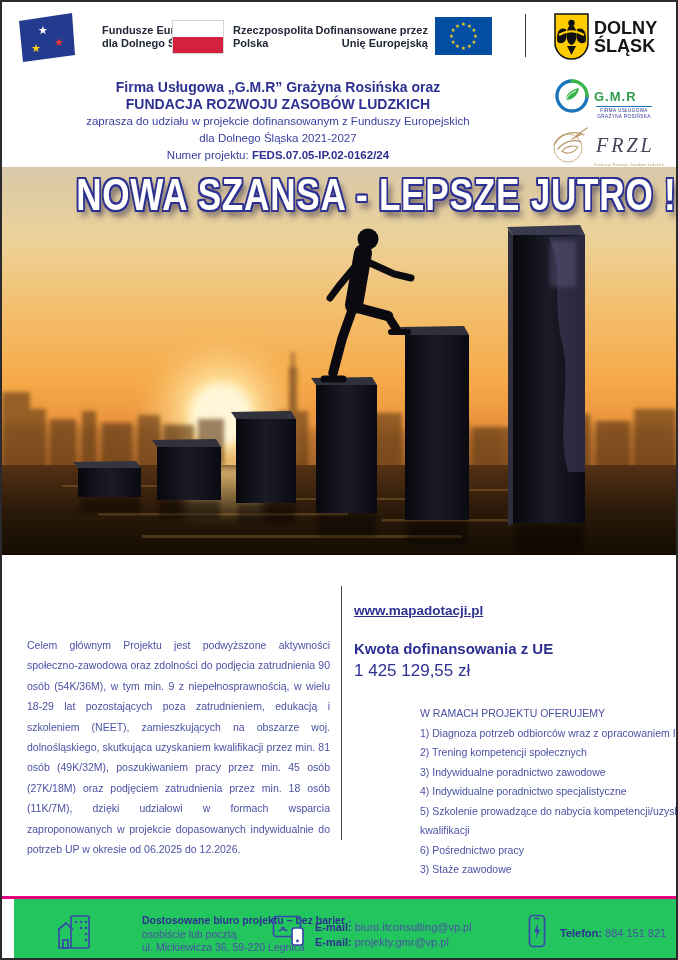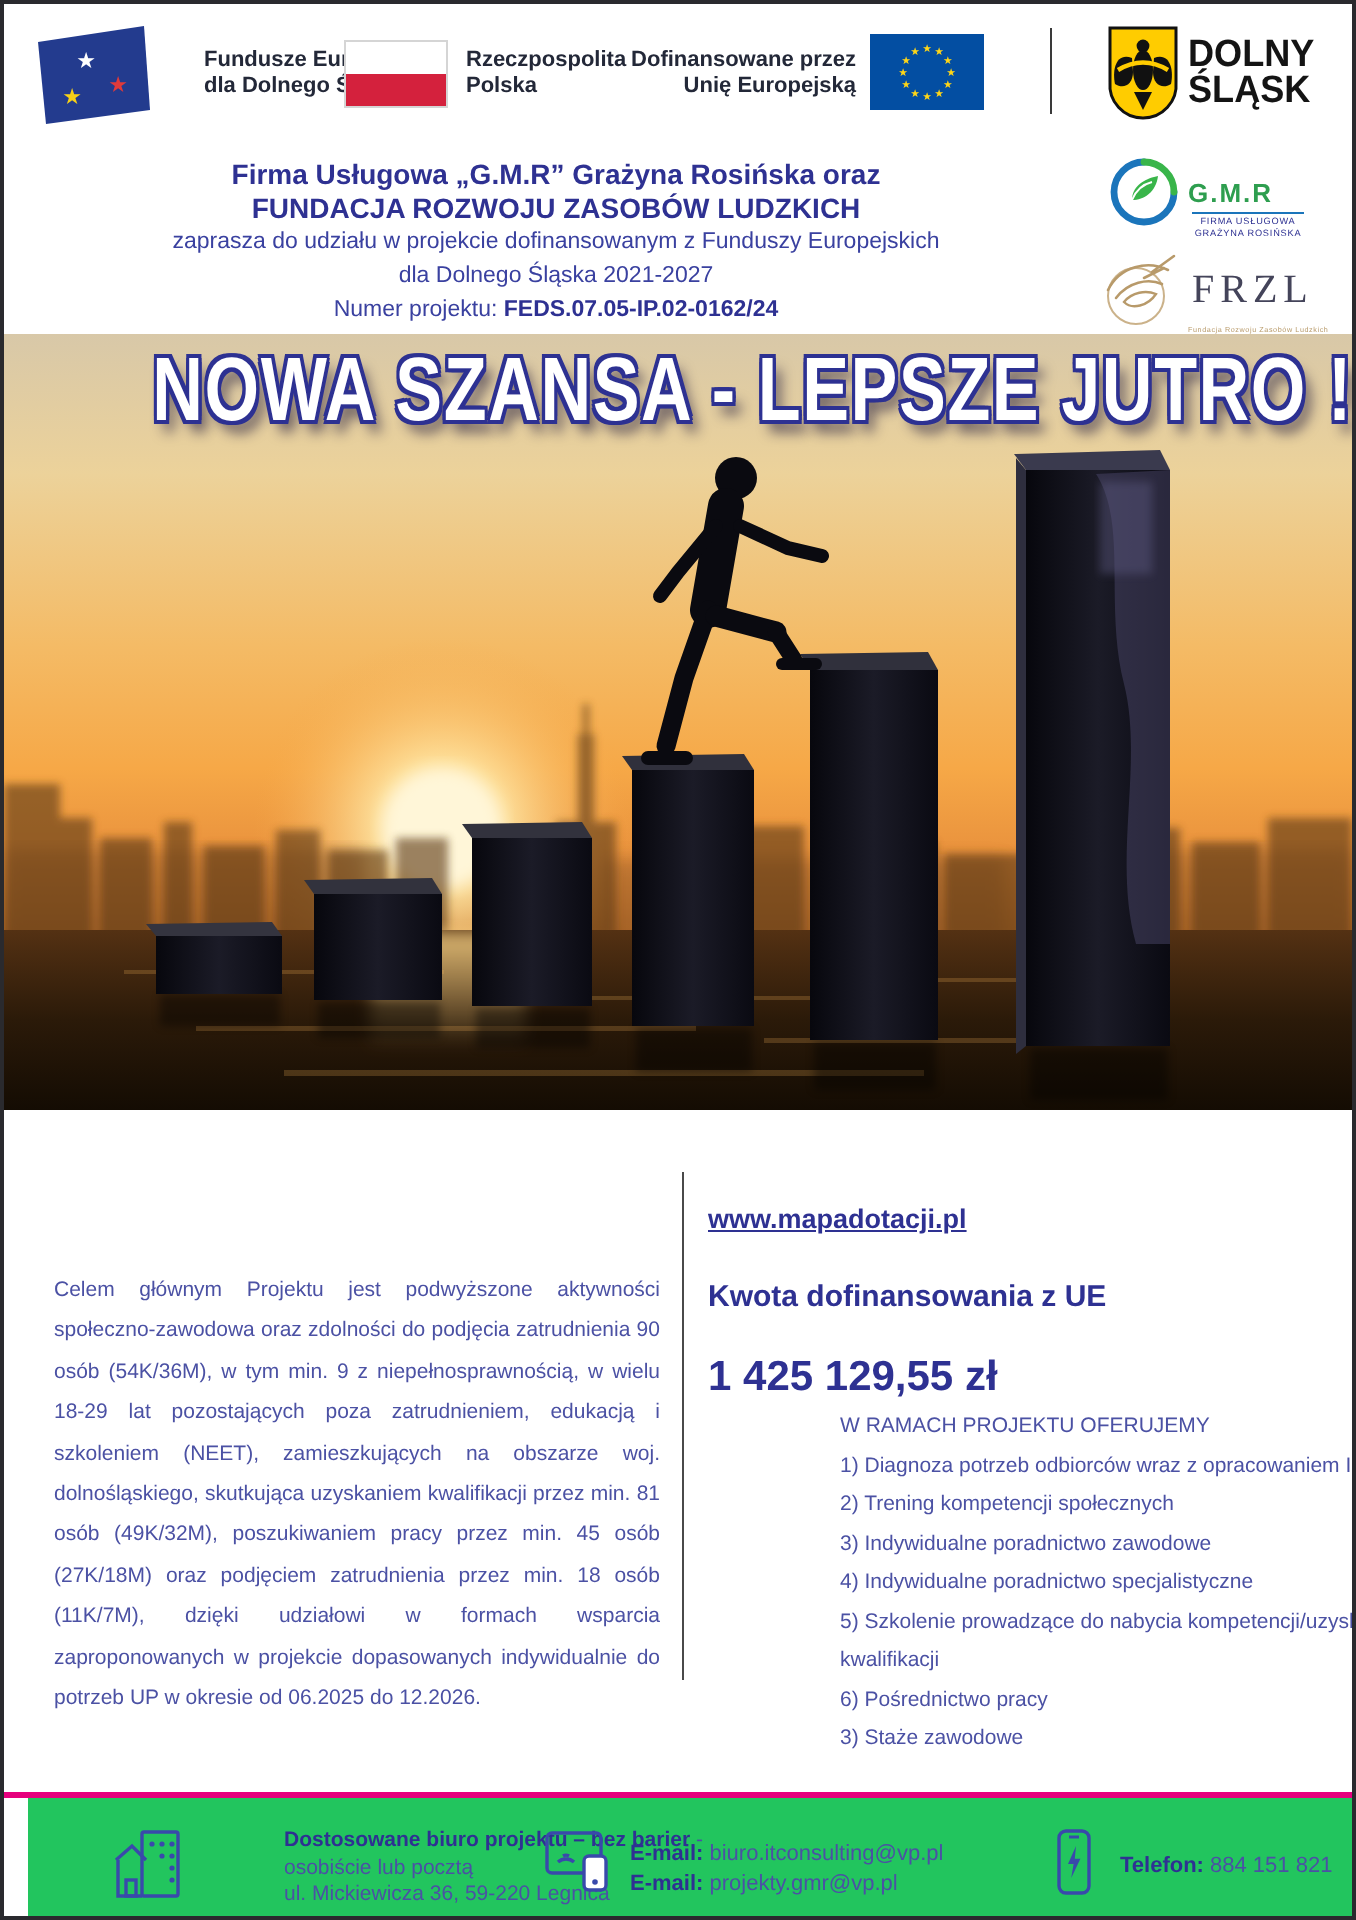--- a/index.html
+++ b/index.html
@@ -28,21 +28,21 @@
   .intro .l { font-size:11.5px; line-height:17px; color:#3a41a0; }
   .intro .b { font-size:14px; font-weight:bold; color:#2e3192; }
 
   
   .gmr { position:absolute; left:552px; top:76px; width:118px; }
   .gmr-row { display:flex; align-items:center; }
   .gmr-name { font-size:13px; font-weight:bold; color:#2e9e4f; letter-spacing:1px; margin-left:4px; }
   .gmr-sub { font-size:4.6px; color:#2e3192; margin-left:42px; margin-top:-8px; line-height:5.6px;
              letter-spacing:.4px; border-top:1px solid #1b75bb; padding-top:1px; width:56px; text-align:center;}
   .frzl { position:absolute; left:546px; top:119px; width:124px; }
-  .frzl-row { display:flex; align-items:center; }
+  .frzl-row { display:flex; align-items:center;font-style:italic; }
   .frzl-name { font-family:"Liberation Serif", serif; font-size:20px; color:#44445a;
                letter-spacing:3px; margin-left:6px; }
   .frzl-sub { font-size:3.6px; color:#b89a6a; margin-left:46px; margin-top:-6px; letter-spacing:.3px; }
 
   
   .hero { position:absolute; left:0; top:165px; width:674px; height:388px; overflow:hidden; }
   .hero svg { display:block; }
   .big-title { position:absolute; left:0; top:2px; width:100%; text-align:center;
                font-size:45px; font-weight:900; letter-spacing:1px; color:#fff; white-space:nowrap;
                transform:scaleX(.78); transform-origin:center;
@@ -51,21 +51,21 @@
                  -2px 0 0 #2d3192, 2px 0 0 #2d3192, 0 -2px 0 #2d3192, 0 2px 0 #2d3192,
                  5px 6px 7px rgba(30,25,60,.65); }
 
   
   .para { position:absolute; left:25px; top:633px; width:303px; font-size:10.5px; line-height:20.4px;
           text-align:justify; color:#4b51a4; }
   .col-div { position:absolute; left:339px; top:584px; width:1px; height:254px; background:#4a4a4a; }
   .rc-top { position:absolute; left:352px; top:599px; width:306px; color:#2e3192; }
   .website { font-size:13.5px; font-weight:bold; text-decoration:underline; color:#2e3192; display:inline-block; }
   .kwota { font-size:15px; font-weight:bold; margin-top:21px; }
-  .amount { font-size:21px; font-weight:bold; margin-top:20px; }
+  .amount { font-size:17px; font-weight:normal; margin-top:4px; }
   .offer { position:absolute; left:374px; top:702px; width:290px; font-size:10.5px;
            line-height:19.5px; color:#4b51a4;margin-left:44px; }
 
   
   .pink-line { position:absolute; left:0; top:894px; width:100%; height:3px; background:#e6007d; }
   .footer { position:absolute; left:12px; top:897px; width:100%; height:59px; background:#22c55e; }
   .f-ico { position:absolute; }
   .office { position:absolute; left:128px; top:15px; width:210px; font-size:10.5px; line-height:13.5px; color:#4b51a4; }
   .office b, .emails b, .phone b { color:#2e3192; }
   .emails { position:absolute; left:301px; top:21px; font-size:11px; line-height:15px; color:#4b51a4; }

